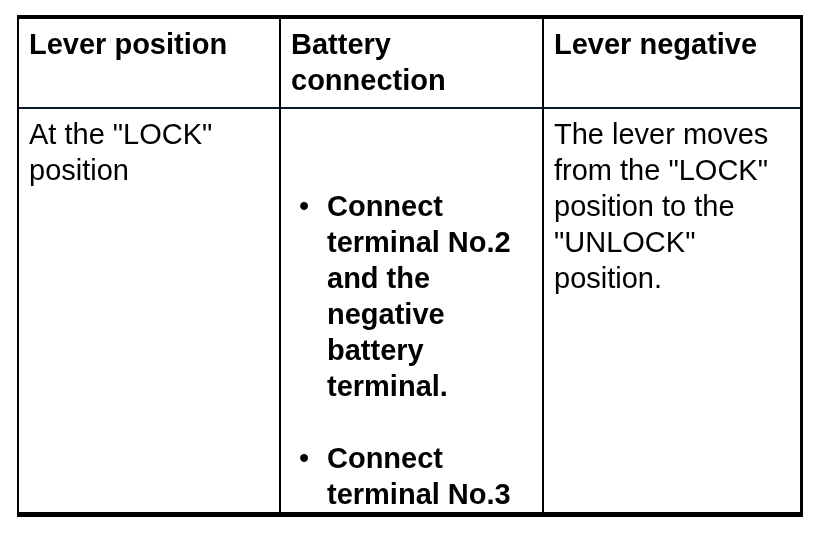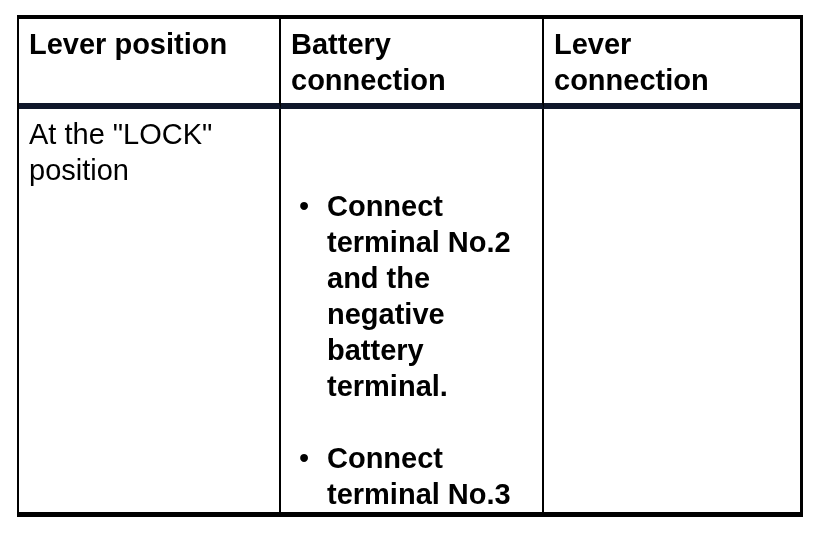--- a/index.html
+++ b/index.html
@@ -32,21 +32,21 @@
   }
   .cell {
     box-sizing: border-box;
     padding: 7px 8px 0 10px;
     font-size: 29px;
     line-height: 36px;
     white-space: pre-line;
     overflow: hidden;
   }
   .cell.v-rule { border-right: 2px solid #000000; }
-  .cell.h-rule { border-bottom: 6px solid #0f172a; }
+  .cell.h-rule { border-bottom: 2px solid #0f172a; }
   .cell.header {
     font-weight: bold;
   }
   .bullet-list {
     margin: 0;
     padding: 0;
   }
   .bullet-item {
     display: flex;
     align-items: flex-start;
@@ -68,21 +68,21 @@
 </style>
 </head>
 <body>
 
 <div class="canvas">
   <div class="doc-table">
 
     <div class="cell header v-rule h-rule">Lever position</div>
     <div class="cell header v-rule h-rule">Battery
 connection</div>
-    <div class="cell header h-rule">Lever connection</div>
+    <div class="cell header h-rule">Lever negative</div>
 
     <div class="cell v-rule">At the "LOCK"
 position</div>
 
     <div class="cell v-rule">
       <div class="bullet-list">
         <div class="bullet-item">
           <span class="bullet-marker">•</span>
           <span class="bullet-text">Connect
 terminal No.2
@@ -95,15 +95,20 @@
           <span class="bullet-marker">•</span>
           <span class="bullet-text">Connect
 terminal No.3
 and the
 positive battery
 terminal.</span>
         </div>
       </div>
     </div>
 
+    <div class="cell">The lever moves
+from the "LOCK"
+position to the
+"UNLOCK"
+position.</div>
 
   </div>
 </div>
 
 </body></html>

